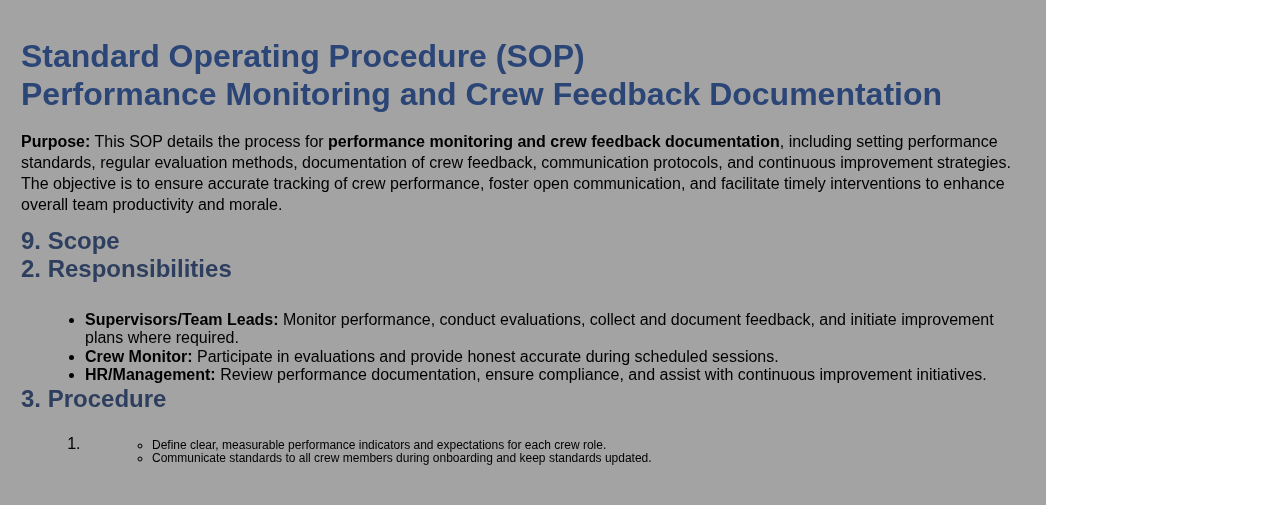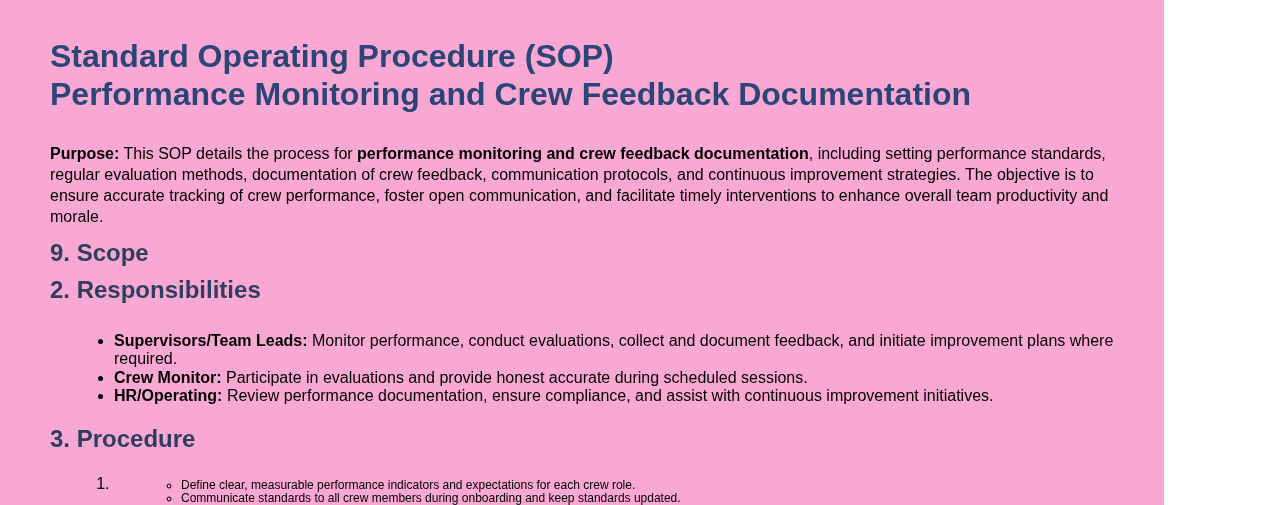--- a/index.html
+++ b/index.html
@@ -2,64 +2,64 @@
 <html><head>
 <meta charset="utf-8">
 <style>
   html, body {
     margin: 0;
     padding: 0;
     background: #ffffff;
   }
   .doc {
     box-sizing: border-box;
-    width: 1164px;
+    width: 1046px;
     height: 505px;
     overflow: hidden;
-    padding: 0 50px;
-    background: #f9a8d4;
+    padding: 0 21px;
+    background: #a3a3a3;
     font-family: "Liberation Sans", "DejaVu Sans", sans-serif;
     color: #000000;
   }
   h1.doc-title {
     margin: 37px 0 0 0;
     font-size: 32px;
     font-weight: bold;
     color: #2b4577;
   }
   h1.doc-title .tline {
     display: block;
     line-height: 38px;
   }
   p {
     margin: 0;
     font-size: 16px;
     line-height: 21px;
   }
-  .p-purpose { margin-top: 30px; }
+  .p-purpose { margin-top: 18px; }
   h2 {
     margin: 0;
     font-size: 24px;
     font-weight: bold;
     line-height: 28px;
     color: #2d3e5e;
   }
   .h2-scope { margin-top: 12px; }
   .p-scope  { margin-top: 18px; }
-  .h2-resp  { margin-top: 9px; }
+  .h2-resp  { margin-top: 0; }
   .ul-resp {
     margin: 28px 0 0 0;
     padding: 0 0 0 64px;
     list-style-type: disc;
   }
   .ul-resp li {
     font-size: 16px;
     line-height: 1.15;
   }
-  .h2-proc { margin-top: 19px; }
+  .h2-proc { }
   .ol-proc {
     margin: 22px 0 0 0;
     padding: 0 0 0 64px;
     list-style-type: decimal;
   }
   .ol-proc > li {
     font-size: 16px;
     line-height: 1.15;
   }
   .ul-sub {
@@ -86,21 +86,21 @@
   <p class="p-purpose"><strong>Purpose:</strong><span> This SOP details the process for </span><strong>performance monitoring and crew feedback documentation</strong><span>, including setting performance standards, regular evaluation methods, documentation of crew feedback, communication protocols, and continuous improvement strategies. The objective is to ensure accurate tracking of crew performance, foster open communication, and facilitate timely interventions to enhance overall team productivity and morale.</span></p>
 
   <h2 class="h2-scope">9. Scope</h2>
 
 
   <h2 class="h2-resp">2. Responsibilities</h2>
 
   <ul class="ul-resp">
     <li><strong>Supervisors/Team Leads:</strong><span> Monitor performance, conduct evaluations, collect and document feedback, and initiate improvement plans where required.</span></li>
     <li><strong>Crew Monitor:</strong><span> Participate in evaluations and provide honest accurate during scheduled sessions.</span></li>
-    <li><strong>HR/Operating:</strong><span> Review performance documentation, ensure compliance, and assist with continuous improvement initiatives.</span></li>
+    <li><strong>HR/Management:</strong><span> Review performance documentation, ensure compliance, and assist with continuous improvement initiatives.</span></li>
   </ul>
 
   <h2 class="h2-proc">3. Procedure</h2>
 
   <ol class="ol-proc">
     <li>
       <ul class="ul-sub">
         <li>Define clear, measurable performance indicators and expectations for each crew role.</li>
         <li>Communicate standards to all crew members during onboarding and keep standards updated.</li>
       </ul>

